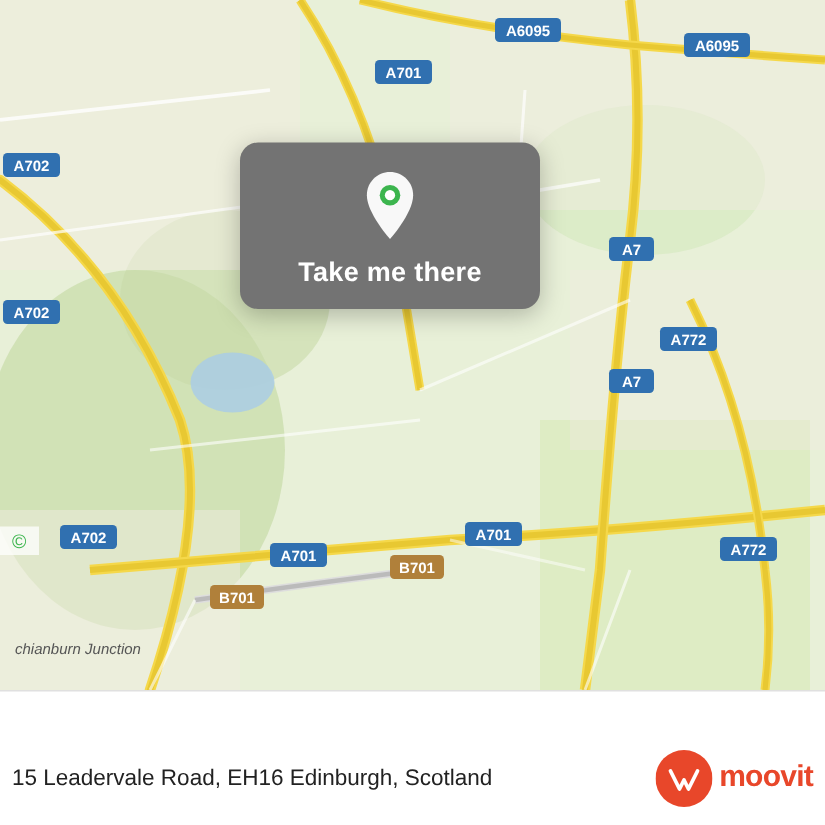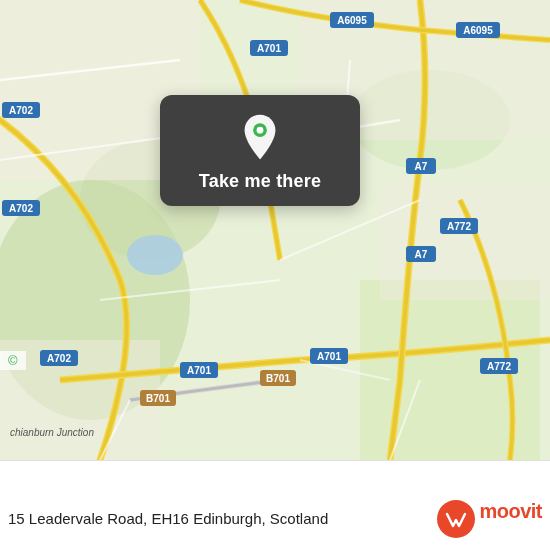--- a/index.html
+++ b/index.html
@@ -26,21 +26,21 @@
       width: 100%;
       height: 100%;
     }
 
     
     .location-card {
       position: absolute;
       top: 95px;
       left: 160px;
       width: 200px;
-      background: #404040;
+      background: #737373;
       border-radius: 12px;
       display: flex;
       flex-direction: column;
       align-items: center;
       padding: 18px 20px 14px 20px;
       box-shadow: 0 4px 16px rgba(0,0,0,0.25);
       cursor: pointer;
     }
 
     .location-pin {
@@ -72,20 +72,21 @@
 
     .address-text {
       font-size: 15px;
       color: #222;
       font-weight: 500;
       flex: 1;
     }
 
     .moovit-logo {
       display: flex;
+      align-items: center;
       gap: 4px;
     }
 
     .moovit-icon {
       width: 38px;
       height: 38px;
     }
 
     .moovit-name {
       font-size: 20px;

